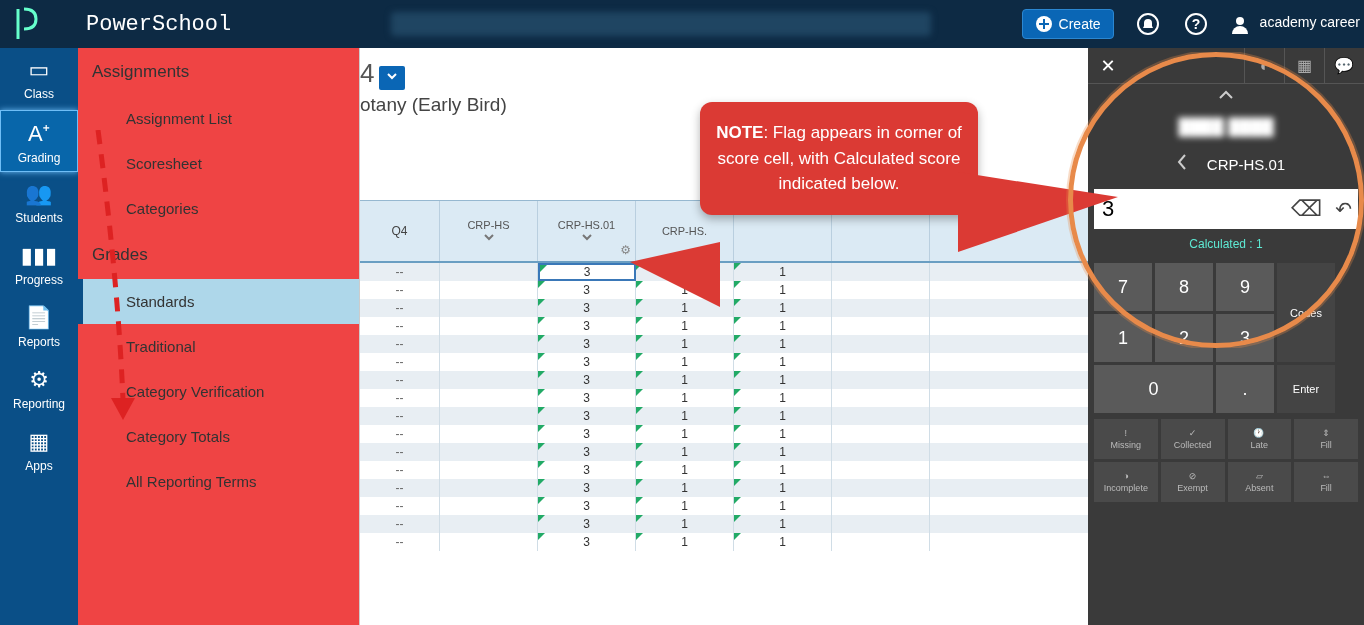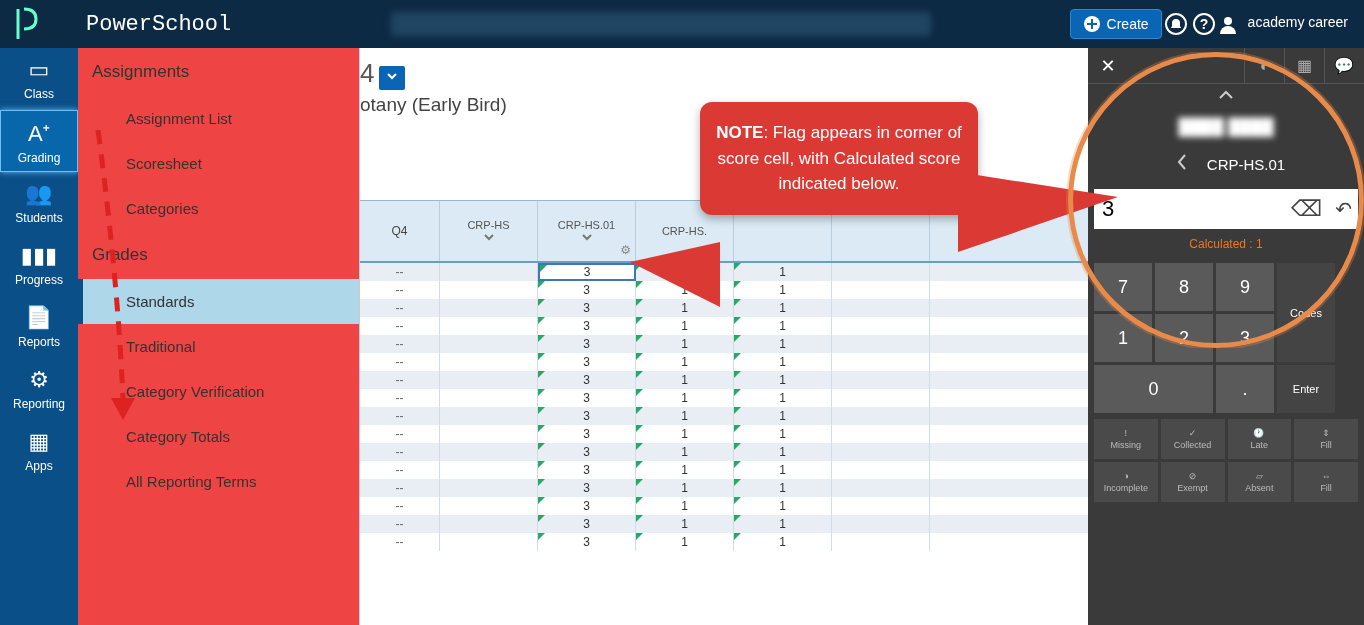--- a/index.html
+++ b/index.html
@@ -3,21 +3,21 @@
 <meta charset="utf-8">
 <style>
 * { margin: 0; padding: 0; box-sizing: border-box; font-family: Arial, Helvetica, sans-serif; }
 body { width: 1364px; height: 625px; overflow: hidden; position: relative; background: #fff; }
 
 
 .topbar { height: 48px; background: #0d2a44; color: #fff; display: flex; align-items: center; position: relative; }
 .logo-wrap { display: flex; align-items: center; padding: 0 14px; width: 78px; }
 .brand { font-size: 22px; font-weight: 300; padding-left: 8px; font-family: Liberation Mono, monospace; }
 .topbar-blur { margin-left: 160px; width: 540px; height: 24px; background: #1f4562; border-radius: 4px; filter: blur(3px); }
-.topbar-right { margin-left: auto; display: flex; align-items: center; gap: 0; padding-right: 16px; }
+.topbar-right { margin-left: auto; display: flex; align-items: center; gap: 20px; padding-right: 4px; }
 .create-btn { background: #0a66b5; border: 1px solid #2b87d1; color: #fff; padding: 5px 12px; border-radius: 4px; display: flex; align-items: center; gap: 6px; font-size: 14px; cursor: pointer; }
 .top-ic { width: 28px; height: 28px; display: flex; align-items: center; justify-content: center; color: #fff; cursor: pointer; }
 .user-area { display: flex; gap: 10px; font-size: 14px; cursor: pointer; }
 
 
 .leftnav { position: absolute; top: 48px; left: 0; width: 78px; bottom: 0; background: #0a4f87; color: #fff; }
 .nav-item { width: 78px; height: 62px; display: flex; flex-direction: column; align-items: center; justify-content: center; gap: 4px; font-size: 12px; cursor: pointer; border: 1px solid transparent; }
 .nav-item.active { background: #0866aa; border: 1px solid #6fbef7; box-shadow: 0 0 6px #6fbef7; }
 .nav-ic { font-size: 22px; }
 
@@ -70,21 +70,21 @@
 .insp-close { width: 40px; text-align: center; font-size: 18px; cursor: pointer; }
 .insp-tabs { margin-left: auto; display: flex; }
 .insp-tab { width: 40px; height: 36px; display: flex; align-items: center; justify-content: center; border-left: 1px solid #555; cursor: pointer; color: #aaa; }
 .insp-student { text-align: center; padding: 8px; filter: blur(3px); }
 .insp-nav { display: flex; align-items: center; justify-content: center; gap: 10px; padding: 8px 0 12px 0; }
 .insp-chev { font-size: 20px; cursor: pointer; color: #ccc; width: 30px; text-align: center; }
 .insp-title { font-size: 15px; }
 .insp-input-row { background: #fff; color: #000; margin: 0 6px; height: 40px; display: flex; align-items: center; padding: 0 8px; font-size: 22px; position: relative; }
 .insp-backspace { position: absolute; right: 36px; color: #444; font-size: 22px; cursor: pointer; }
 .insp-undo { position: absolute; right: 6px; color: #444; font-size: 20px; cursor: pointer; }
-.insp-calc { text-align: center; font-size: 12px; padding: 8px 0; color: #f97316; }
+.insp-calc { text-align: center; font-size: 12px; padding: 8px 0; color: #5eead4; }
 .keypad { display: grid; grid-template-columns: 58px 58px 58px 58px; grid-auto-rows: 48px; gap: 3px; padding: 4px 6px; }
 .key { background: #5a5a5a; display: flex; align-items: center; justify-content: center; font-size: 18px; cursor: pointer; }
 .key.wide2 { grid-column: span 2; }
 .key.side { background: #444; font-size: 11px; flex-direction: column; }
 .flagkeys { display: grid; grid-template-columns: repeat(4, 1fr); gap: 3px; padding: 2px 6px; }
 .fkey { background: #4a4a4a; height: 40px; display: flex; flex-direction: column; align-items: center; justify-content: center; font-size: 9px; color: #bbb; cursor: pointer; gap: 2px; }
 
 
 .callout { position: absolute; top: 102px; left: 700px; width: 278px; background: #db3a34; color: #fff; border-radius: 12px; padding: 18px 16px; font-size: 17px; text-align: center; line-height: 1.5; box-shadow: 0 4px 10px rgba(0,0,0,.3); z-index: 50; }
 .callout-arrow-l { position: absolute; left: -70px; top: 140px; width: 0; height: 0; border-right: 90px solid #db3a34; border-top: 20px solid transparent; border-bottom: 45px solid transparent; }

